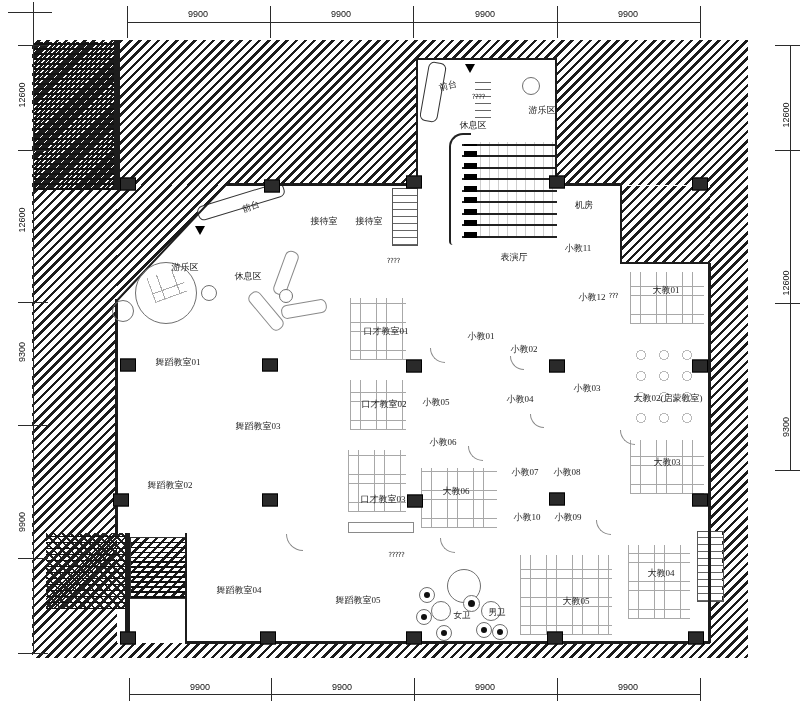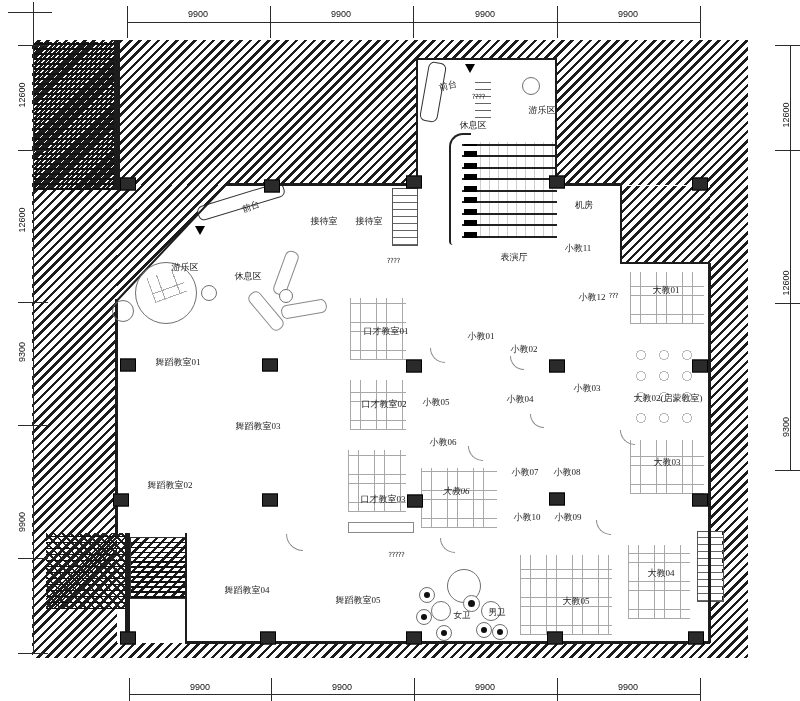--- a/index.html
+++ b/index.html
@@ -207,38 +207,38 @@
   <span class="rlabel" style="left:324px;top:221px;">接待室</span>
   <span class="rlabel" style="left:369px;top:221px;">接待室</span>
   <span class="rlabel" style="left:584px;top:205px;">机房</span>
   <span class="rlabel" style="left:578px;top:248px;">小教11</span>
   <span class="rlabel" style="left:592px;top:297px;">小教12</span>
   <span class="rlabel" style="left:666px;top:290px;">大教01</span>
   <span class="rlabel" style="left:668px;top:398px;">大教02(启蒙教室)</span>
   <span class="rlabel" style="left:667px;top:462px;">大教03</span>
   <span class="rlabel" style="left:661px;top:573px;">大教04</span>
   <span class="rlabel" style="left:576px;top:601px;">大教05</span>
-  <span class="rlabel" style="left:456px;top:491px;font-style:italic;">大教06</span>
+  <span class="rlabel" style="left:456px;top:491px;">大教06</span>
   <span class="rlabel" style="left:481px;top:336px;">小教01</span>
   <span class="rlabel" style="left:524px;top:349px;">小教02</span>
   <span class="rlabel" style="left:587px;top:388px;">小教03</span>
   <span class="rlabel" style="left:520px;top:399px;">小教04</span>
   <span class="rlabel" style="left:436px;top:402px;">小教05</span>
   <span class="rlabel" style="left:443px;top:442px;">小教06</span>
   <span class="rlabel" style="left:525px;top:472px;">小教07</span>
   <span class="rlabel" style="left:567px;top:472px;">小教08</span>
   <span class="rlabel" style="left:568px;top:517px;">小教09</span>
   <span class="rlabel" style="left:527px;top:517px;">小教10</span>
   <span class="rlabel" style="left:386px;top:331px;">口才教室01</span>
   <span class="rlabel" style="left:384px;top:404px;">口才教室02</span>
   <span class="rlabel" style="left:383px;top:499px;">口才教室03</span>
   <span class="rlabel" style="left:178px;top:362px;">舞蹈教室01</span>
   <span class="rlabel" style="left:170px;top:485px;">舞蹈教室02</span>
   <span class="rlabel" style="left:258px;top:426px;text-align:center;">舞蹈教室03</span>
-  <span class="rlabel" style="left:239px;top:590px;margin-left:8px;">舞蹈教室04</span>
+  <span class="rlabel" style="left:239px;top:590px;">舞蹈教室04</span>
   <span class="rlabel" style="left:358px;top:600px;">舞蹈教室05</span>
 
   <span class="artifact" style="left:478px;top:97px;">????</span>
   <span class="artifact" style="left:396px;top:555px;">?????</span>
   <span class="artifact" style="left:393px;top:261px;">????</span>
   <span class="artifact" style="left:613px;top:296px;">???</span>
 
   <div class="dline" style="left:127px;top:22px;width:574px;height:1px;"></div>
   <div class="dline" style="left:127px;top:6px;width:1px;height:32px;"></div>
   <div class="dline" style="left:270px;top:6px;width:1px;height:32px;"></div>

